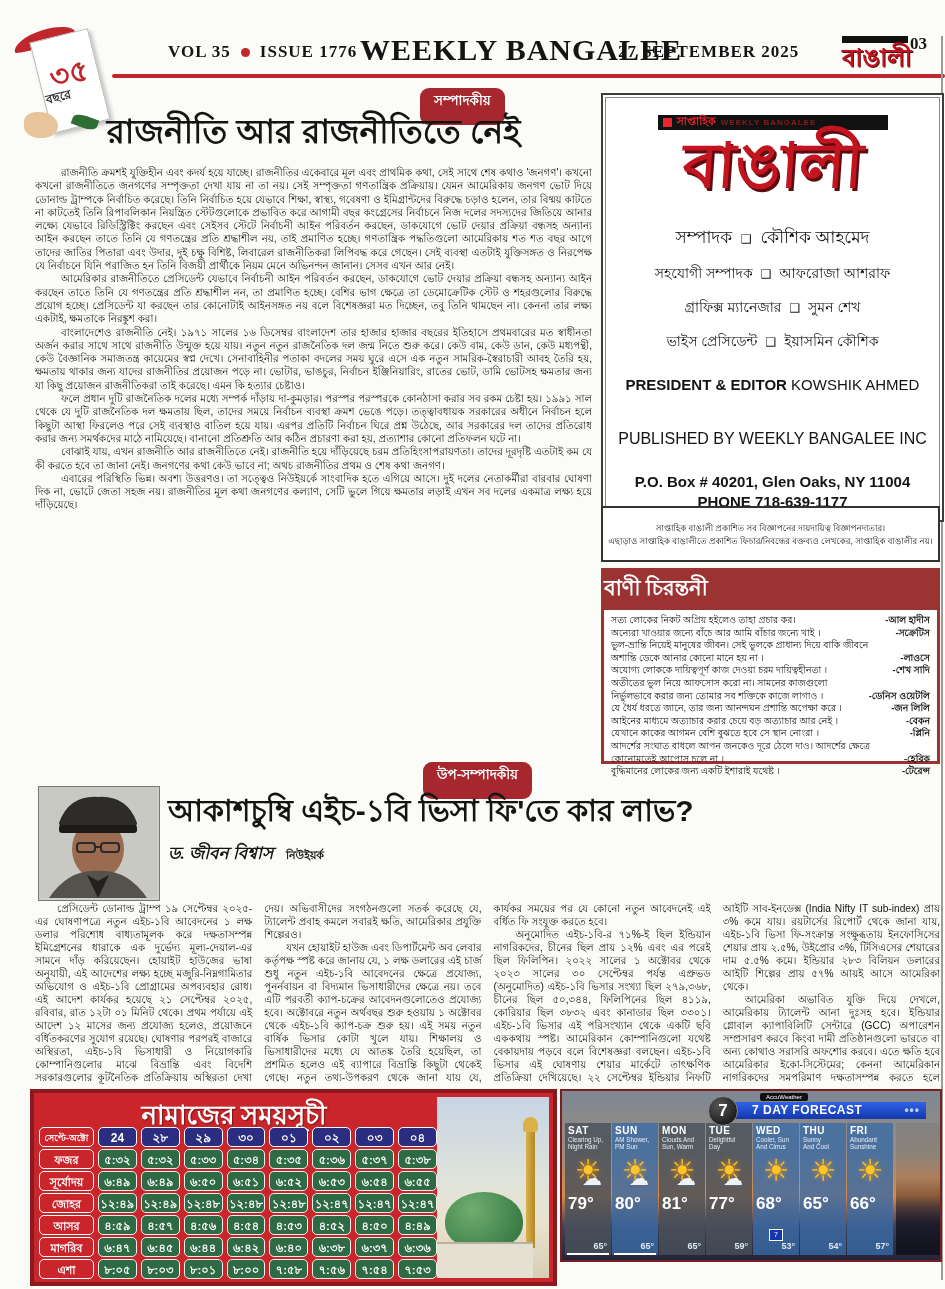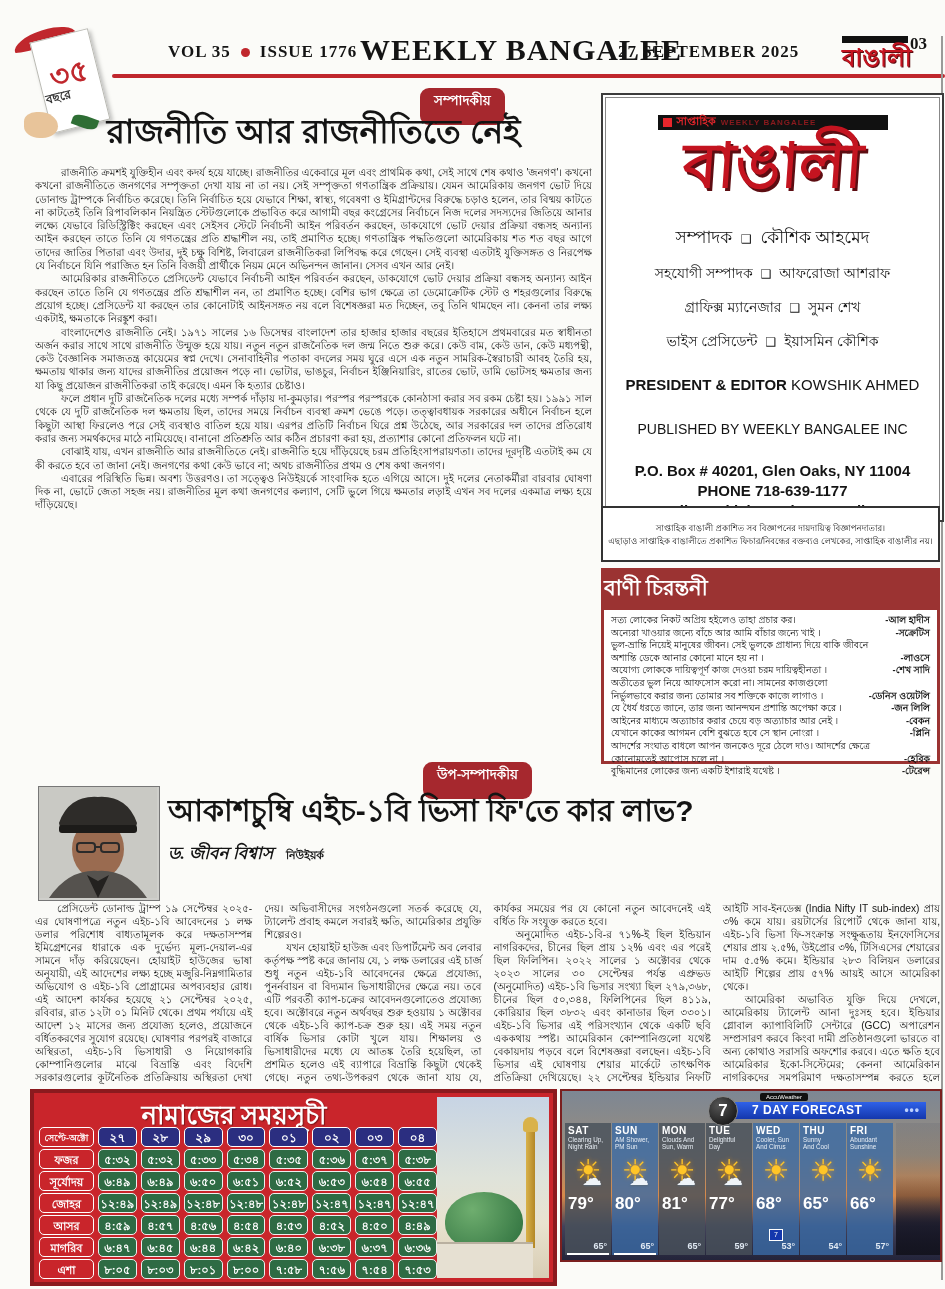--- a/index.html
+++ b/index.html
@@ -39,21 +39,21 @@
   .mast .logo-bar{height:15px;background:#111;display:flex;align-items:center;gap:5px;padding:0 5px;}
   .mast .logo-bar .sq{width:9px;height:9px;background:#e8262c;}
   .mast .logo-bar .bn{color:#e8262c;font-weight:bold;font-size:11px;}
   .mast .logo-bar .en{color:#8b1a1e;font-weight:bold;font-size:8px;letter-spacing:1px;}
   .mast .logo-main{font-size:62px;line-height:72px;font-weight:bold;color:#c41420;text-shadow:2.5px 2.5px 0 #5d0d12;transform:skewX(-4deg);}
   .mast .line1{font-size:17px;margin-top:22px;}
   .mast .line2{font-size:14px;margin-top:10px;}
   .mast .boxchar{font-size:12px;margin:0 4px;}
   .mast .pres{font-size:15px;margin-top:22px;}
   .mast .pres b{font-weight:bold;}
-  .mast .pub{font-size:14px;margin-top:28px;}
+  .mast .pub{font-size:16px;margin-top:37px;}
   .mast .addr{font-size:15px;font-weight:bold;margin-top:24px;line-height:20px;}
   
   .discl{left:601px;top:506px;width:339px;height:56px;border:2px solid #333;background:#fff;text-align:center;font-size:8.5px;line-height:13px;padding-top:14px;box-sizing:border-box;}
   
   .quotes{left:601px;top:568px;width:339px;height:196px;border:3px solid #9b3332;background:#fff;box-sizing:border-box;}
   .quotes .qhead{background:#9b3332;color:#fff;text-align:left;font-size:21px;font-weight:bold;font-family:"Liberation Serif","DejaVu Serif",serif;padding:1px 0 3px;}
   .quotes .qbody{padding:4px 7px;}
   .qrow{display:flex;justify-content:space-between;align-items:flex-end;font-size:9.3px;line-height:12.6px;}
   .qrow .q-text{text-align:left;}
   .qrow .q-attr{white-space:nowrap;font-weight:bold;padding-left:6px;}
@@ -257,21 +257,21 @@
   <p>অনুমোদিত এইচ-১বি-র ৭১%-ই ছিল ইন্ডিয়ান নাগরিকদের, চীনের ছিল প্রায় ১২% এবং এর পরেই ছিল ফিলিপিন। ২০২২ সালের ১ অক্টোবর থেকে ২০২৩ সালের ৩০ সেপ্টেম্বর পর্যন্ত এপ্রুভড (অনুমোদিত) এইচ-১বি ভিসার সংখ্যা ছিল ২৭৯,৩৬৮, চীনের ছিল ৫০,৩৪৪, ফিলিপিনের ছিল ৪১১৯, কোরিয়ার ছিল ৩৮৩২ এবং কানাডার ছিল ৩৩০১। এইচ-১বি ভিসার এই পরিসংখ্যান থেকে একটি ছবি এককথায় স্পষ্ট। আমেরিকান কোম্পানিগুলো যথেষ্ট বেকায়দায় পড়বে বলে বিশেষজ্ঞরা বলছেন। এইচ-১বি ভিসার এই ঘোষণায় শেয়ার মার্কেটে তাৎক্ষণিক প্রতিক্রিয়া দেখিয়েছে। ২২ সেপ্টেম্বর ইন্ডিয়ার নিফটি আইটি সাব-ইনডেক্স (India Nifty IT sub-index) প্রায় ৩% কমে যায়। রয়টার্সের রিপোর্ট থেকে জানা যায়, এইচ-১বি ভিসা ফি-সংক্রান্ত সংক্ষুব্ধতায় ইনফোসিসের শেয়ার প্রায় ২.৫%, উইপ্রোর ৩%, টিসিএসের শেয়ারের দাম ৫.৫% কমে। ইন্ডিয়ার ২৮৩ বিলিয়ন ডলারের আইটি শিল্পের প্রায় ৫৭% আয়ই আসে আমেরিকা থেকে।</p>
   <p>আমেরিকা অভাবিত যুক্তি দিয়ে দেখলে, আমেরিকায় ট্যালেন্ট আনা দুঃসহ হবে। ইন্ডিয়ার গ্লোবাল ক্যাপাবিলিটি সেন্টারে (GCC) অপারেশন সম্প্রসারণ করবে কিংবা দামী প্রতিষ্ঠানগুলো ভারতে বা অন্য কোথাও সরাসরি অফশোর করবে। এতে ক্ষতি হবে আমেরিকার ইকো-সিস্টেমের; কেননা আমেরিকান নাগরিকদের সমপরিমাণ দক্ষতাসম্পন্ন করতে হলে উচ্চতর প্রশিক্ষণ লাগবে। ১৯৯৮-৯৯ সালের দিককার কথা। কুইন্সে বসবাসকারী একজন বাংলাদেশি আমেরিকান সিটিতে অবস্থিত একটি সুইডিশ কোম্পানির উত্তর আমেরিকার হেডকোয়ার্টারে মাইক্রোসফট সিকোয়েল সার্ভার ডেটাবেস সিস্টেমসের সিনিয়র</p>
 
 </div>
 
 <div class="abs prayer">
   <div class="ptitle">নামাজের সময়সূচী</div>
   <div class="ptable">
     <div class="prow">
       <div class="pcell plabel" style="font-size:9px;">সেপ্টে-অক্টো</div>
-      <div class="pcell pday">২৭</div>
+      <div class="pcell pday">24</div>
       <div class="pcell pday">২৮</div>
       <div class="pcell pday">২৯</div>
       <div class="pcell pday">৩০</div>
       <div class="pcell pday">০১</div>
       <div class="pcell pday">০২</div>
       <div class="pcell pday">০৩</div>
       <div class="pcell pday">০৪</div>
     </div>
     <div class="prow">
       <div class="pcell plabel">ফজর</div>

